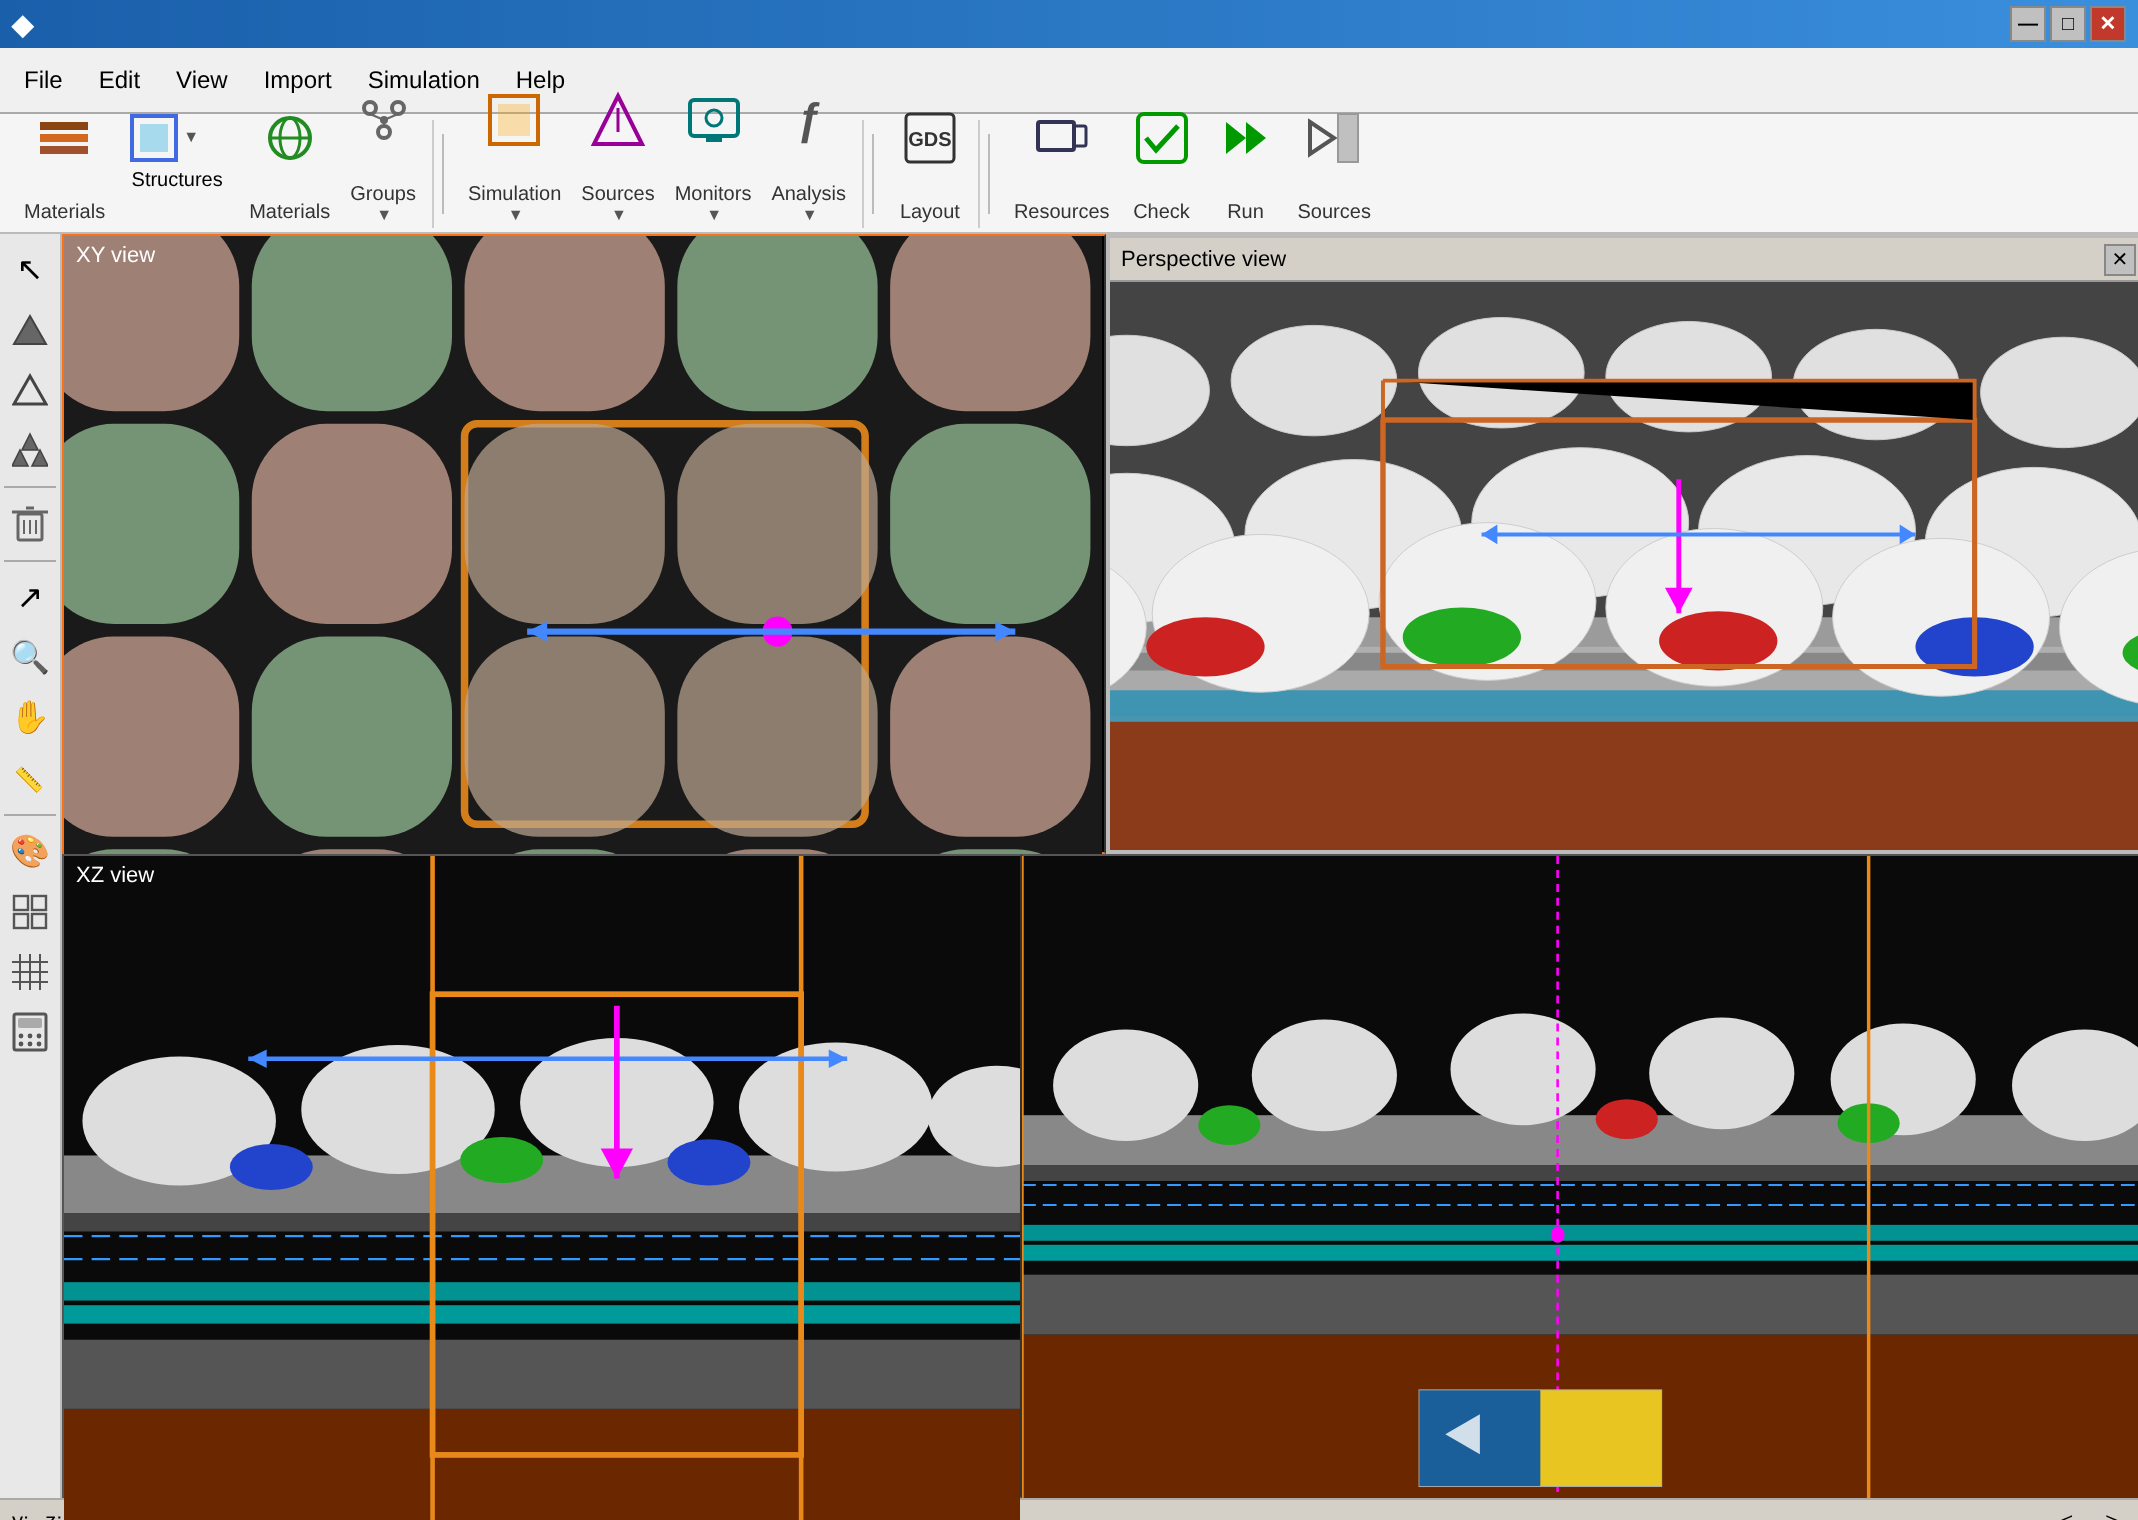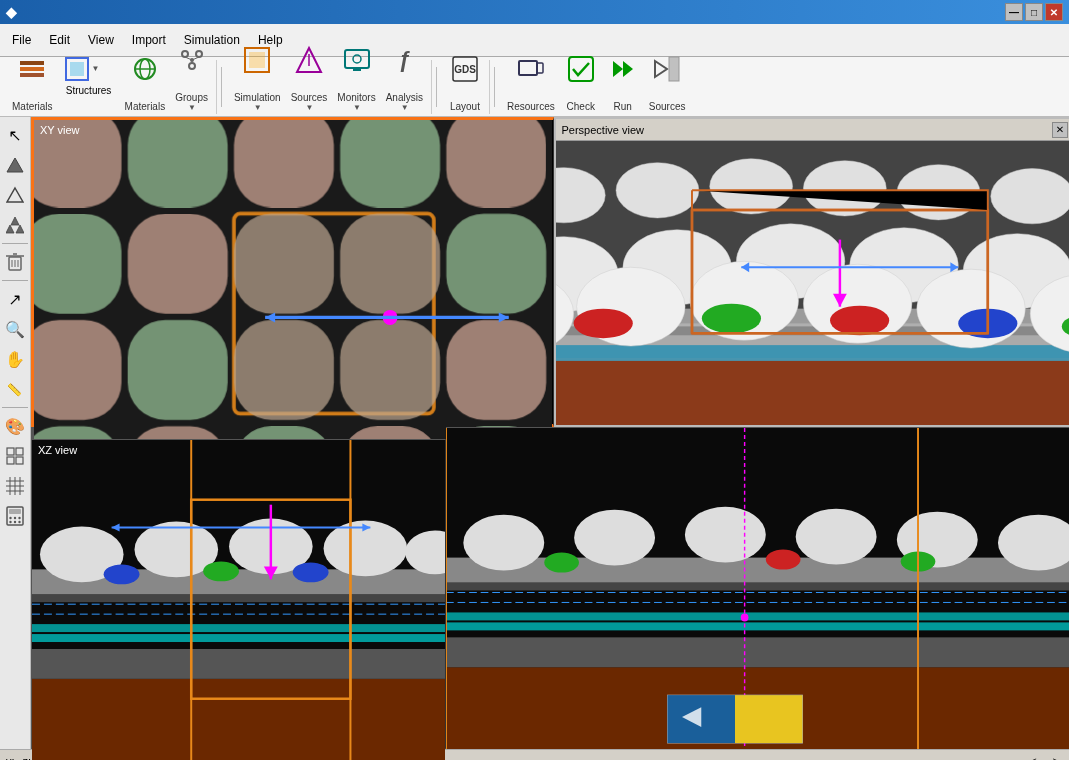--- a/index.html
+++ b/index.html
@@ -123,21 +123,21 @@
 
     #top-views {
       display: flex;
       height: 310px;
     }
 
     #xy-view {
       flex: 1;
       background: #000;
       position: relative;
-      border: 3px solid #f97316;
+      border: 1px solid #f97316;
     }
     #xy-label {
       position: absolute;
       top: 4px; left: 6px;
       color: white;
       font-size: 11px;
       z-index: 10;
     }
 
     #perspective-view {
@@ -590,21 +590,21 @@
 
           <line x1="240" y1="128" x2="460" y2="128" stroke="#4488ff" stroke-width="2"></line>
           <polygon points="460,128 452,123 452,133" fill="#4488ff"></polygon>
           <polygon points="240,128 248,123 248,133" fill="#4488ff"></polygon>
         </svg>
       </div>
     </div>
 
     <div id="bottom-views" style="display:flex;flex:1;height:322px;">
 
-      <div id="xz-view" style="width:415px;position:relative;background:#1d4ed8;border-right:1px solid #333;border-top:1px solid #555;margin-top:12px;">
+      <div id="xz-view" style="width:480px;position:relative;background:#1d4ed8;border-right:1px solid #333;border-top:1px solid #555;">
         <div id="xz-label" style="position:absolute;top:4px;left:6px;color:white;font-size:11px;z-index:10;">XZ view</div>
         <svg class="view-canvas" viewBox="0 0 415 322" preserveAspectRatio="none">
 
           <rect width="415" height="322" fill="#0a0a0a"></rect>
 
           <rect x="0" y="240" width="415" height="82" fill="#6B2800"></rect>
 
           <rect x="0" y="210" width="415" height="30" fill="#555"></rect>
 
           <rect x="0" y="195" width="415" height="8" fill="#00aaaa" opacity="0.9"></rect>

